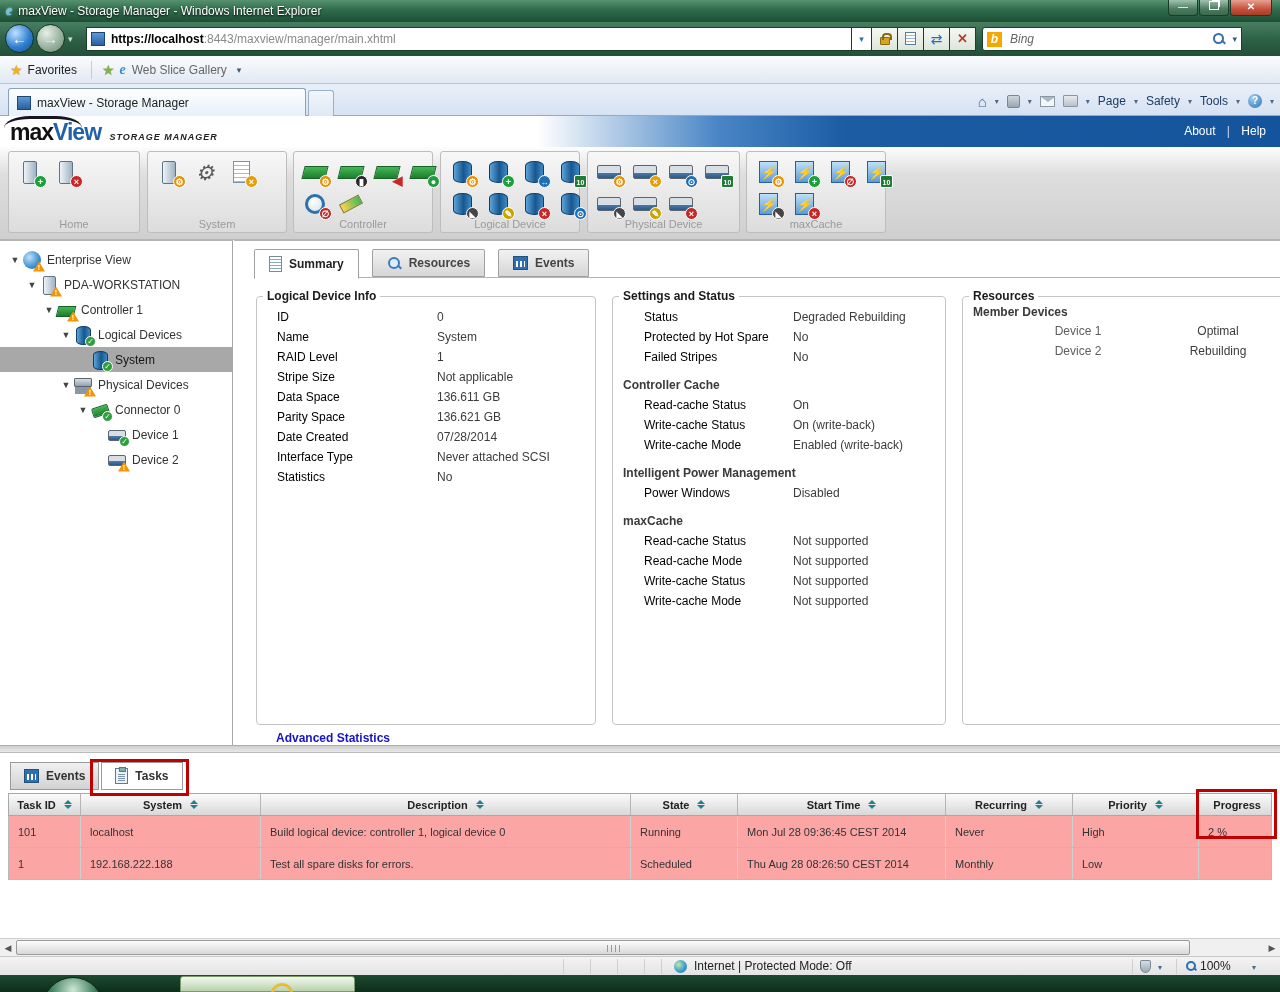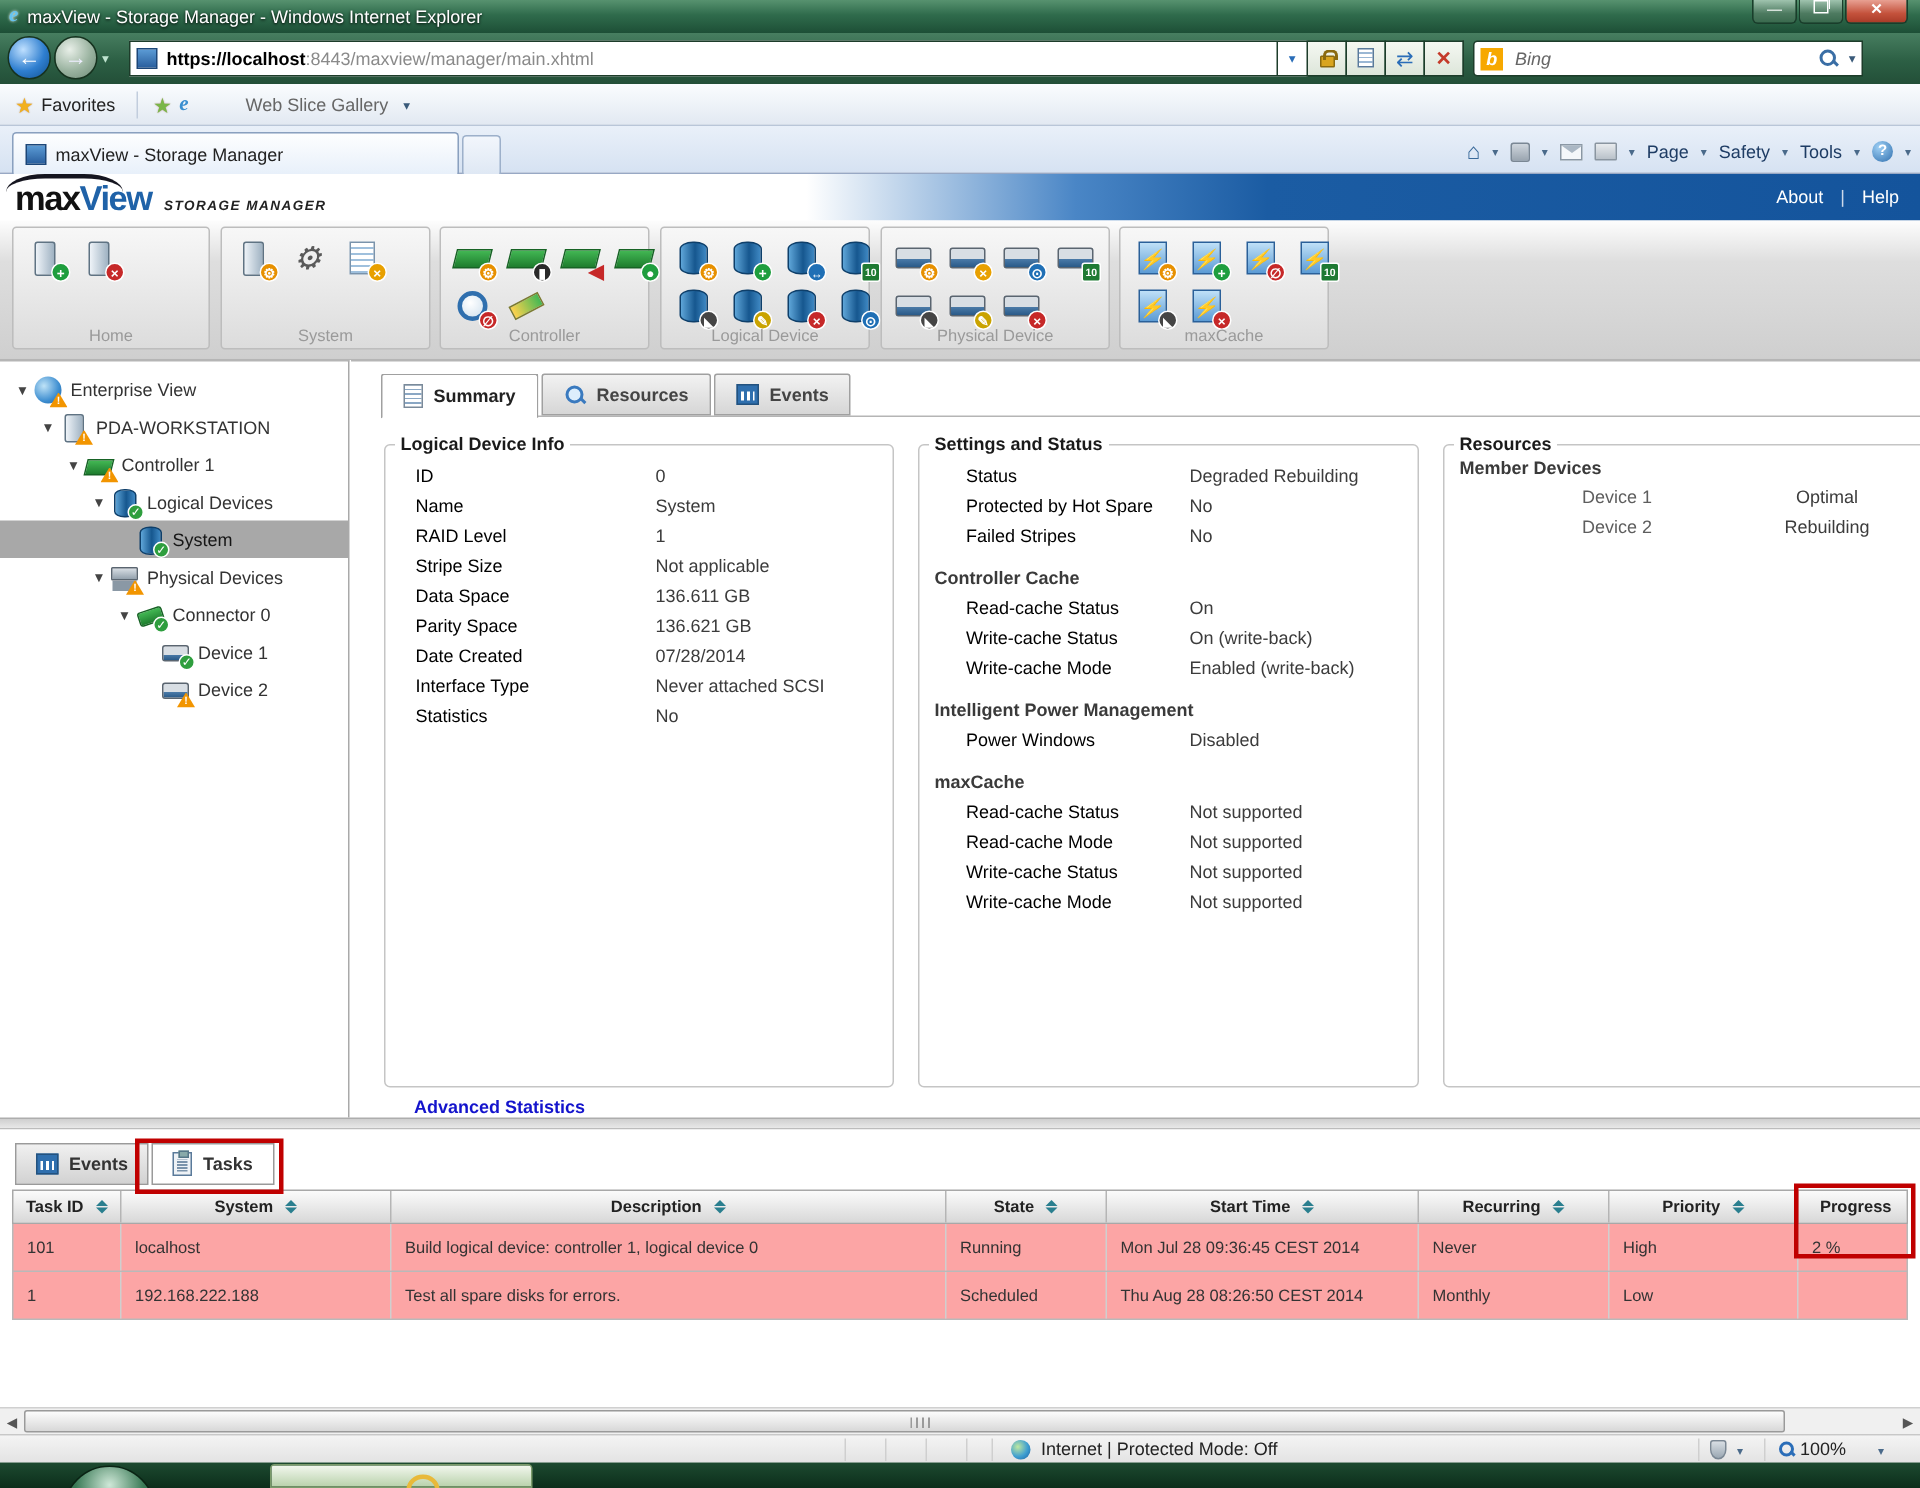--- a/index.html
+++ b/index.html
@@ -54,21 +54,21 @@
   .mag::before{content:"";position:absolute;left:1px;top:1px;width:7px;height:7px;border:2px solid #3a6ea5;border-radius:50%;}
   .mag::after{content:"";position:absolute;left:9px;top:9px;width:5px;height:2px;background:#3a6ea5;transform:rotate(45deg);}
   .dd9{color:#3a5a7a;font-size:9px;margin-left:6px;}
 
   #favbar{left:0;top:56px;width:1280px;height:28px;background:linear-gradient(#fafcfe,#e2e9f2);
     border-bottom:1px solid #b9c6d8;display:flex;align-items:center;padding-left:10px;color:#333;}
   .star{color:#f2b01e;font-size:14px;margin-right:5px;text-shadow:0 0 1px #a87;}
   .star.green{color:#7ab648;}
   .vsep{width:1px;height:18px;background:#c2cddd;margin:0 10px;}
   #favbar .lbl{font-size:12px;color:#222;margin-right:4px;}
-  #favbar .gray{color:#666;margin-left:32px;}
+  #favbar .gray{color:#666;}
 
   #tabrow{left:0;top:84px;width:1280px;height:32px;background:linear-gradient(#e9f0f9,#d6e2f2);
     border-bottom:1px solid #98a8c4;}
   #tab-main{position:absolute;left:8px;top:4px;width:298px;height:28px;
     background:linear-gradient(#fdfeff,#e8f0fa);border:1px solid #8aa0bf;border-bottom:none;border-radius:3px 3px 0 0;
     display:flex;align-items:center;padding:0 8px;font-size:12px;color:#222;}
   #tab-stub{position:absolute;left:308px;top:6px;width:26px;height:26px;
     background:linear-gradient(#f2f6fc,#dfe8f4);border:1px solid #9db0ca;border-bottom:none;border-radius:3px 3px 0 0;}
   #cmdicons{position:absolute;right:6px;top:4px;height:26px;display:flex;align-items:center;gap:8px;color:#1e3c64;}
   .cmd-home{font-size:15px;color:#3a6a9a;}
@@ -143,21 +143,21 @@
     background:linear-gradient(#43b854,#1e7d2e);border:1px solid #176325;border-radius:2px;transform:rotate(-18deg);}
   .ti-disk::before{content:"";position:absolute;left:1px;top:5px;width:16px;height:9px;
     background:linear-gradient(#d8dee4 60%,#4a7aa8 61%,#2a5a88);border:1px solid #5a6570;border-radius:2px;}
   .tb-ok{position:absolute;right:-3px;bottom:-2px;width:11px;height:11px;border-radius:50%;background:#2e9e3e;
     border:1px solid #fff;color:#fff;font-size:8px;line-height:10px;text-align:center;}
   .tb-warn{position:absolute;right:-3px;bottom:-2px;width:12px;height:10px;background:#f29500;
     clip-path:polygon(50% 0,100% 100%,0 100%);color:#fff;font-size:7px;font-weight:bold;line-height:12px;text-align:center;}
 
   
   #main{left:234px;top:240px;width:1046px;height:505px;background:#fff;border-top:1px solid #b5b5b5;overflow:hidden;}
-  #maintabs{position:absolute;left:20px;top:8px;display:flex;gap:2px;}
+  #maintabs{position:absolute;left:20px;top:8px;display:flex;gap:13px;}
   .mtab{height:28px;display:flex;align-items:center;gap:7px;padding:0 14px;border:1px solid #a0a0a0;
     background:linear-gradient(#f2f2f2,#d6d6d6);border-radius:2px 2px 0 0;font-weight:bold;color:#444;font-size:12px;}
   .mtab.active{background:#fff;border-bottom:1px solid #fff;height:30px;position:relative;z-index:2;color:#222;}
   #mtabline{position:absolute;left:20px;right:0;top:36px;height:1px;background:#b5b5b5;}
   .mt-doc{width:13px;height:16px;background:#fff;border:1px solid #7a8a9a;
     background-image:repeating-linear-gradient(#fff 0 2px,#8aa7c4 2px 3px);}
   .mt-mag{position:relative;width:15px;height:15px;}
   .mt-mag::before{content:"";position:absolute;left:1px;top:1px;width:8px;height:8px;border:2px solid #3a7abf;border-radius:50%;background:#dceefc;}
   .mt-mag::after{content:"";position:absolute;left:10px;top:10px;width:5px;height:2px;background:#3a7abf;transform:rotate(45deg);}
   .mt-cal{position:relative;width:15px;height:14px;background:#2f6fae;border:1px solid #23527f;}

